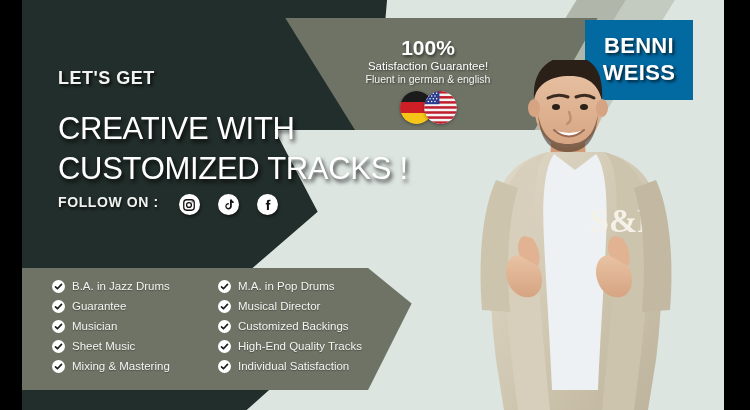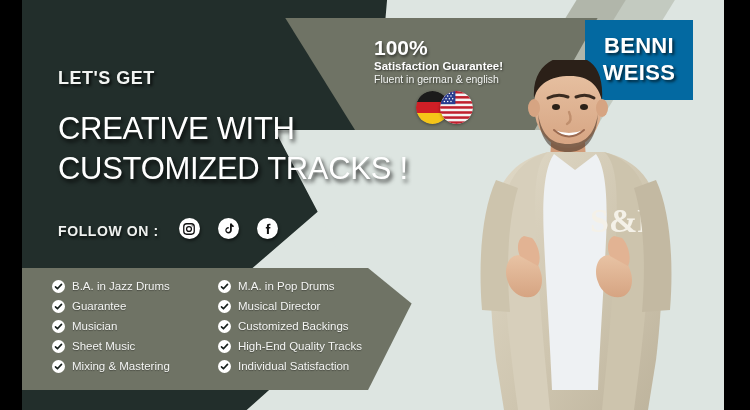--- a/index.html
+++ b/index.html
@@ -63,37 +63,37 @@
   }
   .hl-line {
     font-size:31px; font-weight:400; color:#fff; letter-spacing:-.3px;
     line-height:1.28; text-shadow:2px 3px 4px rgba(0,0,0,.8);
     white-space:nowrap;
   }
   #hl1 { margin-top:20px; }
 
   
   #follow-row {
-    position:absolute; left:58px; top:218px; z-index:30;
-    display:flex; align-items:flex-end; gap:18px;
+    position:absolute; left:58px; top:194px; z-index:30;
+    display:flex; align-items:flex-start; gap:18px;
   }
   #follow-label {
     font-size:14px; font-weight:700; color:#f0f2f0; letter-spacing:.6px;
     text-shadow:1px 2px 3px rgba(0,0,0,.7); margin-right:2px;
   }
   .soc {
     width:21px; height:21px; border-radius:50%; background:#fff;
     display:flex; align-items:center; justify-content:center;
     box-shadow:1px 2px 3px rgba(0,0,0,.5);
   }
 
   
-  #guarantee { position:absolute; left:374px; top:36px; width:140px; z-index:32; }
+  #guarantee { position:absolute; left:358px; top:36px; width:140px; text-align:center; z-index:32; }
   #g-pct { font-size:21px; font-weight:700; color:#fff; text-shadow:1px 2px 3px rgba(0,0,0,.55); line-height:1.1; }
-  #g-sat { font-size:11.5px; font-weight:700; color:#fff; text-shadow:1px 1px 2px rgba(0,0,0,.5); margin-top:1px; }
+  #g-sat { font-size:11.5px; font-weight:400; color:#fff; text-shadow:1px 1px 2px rgba(0,0,0,.5); margin-top:1px; }
   #g-flu { font-size:10.5px; font-weight:400; color:#f2f4f2; text-shadow:1px 1px 2px rgba(0,0,0,.45); margin-top:1px; }
   #flags { margin-top:6px; display:flex; justify-content:center; }
   .flag { width:33px; height:33px; border-radius:50%; overflow:hidden; box-shadow:0 1px 3px rgba(0,0,0,.35); }
   #flag-us { margin-left:-9px; }
 
   
   #name-box {
     position:absolute; left:585px; top:20px; width:108px; height:80px;
     background:#0369a1; z-index:34;
     display:flex; flex-direction:column; align-items:center; justify-content:center;

